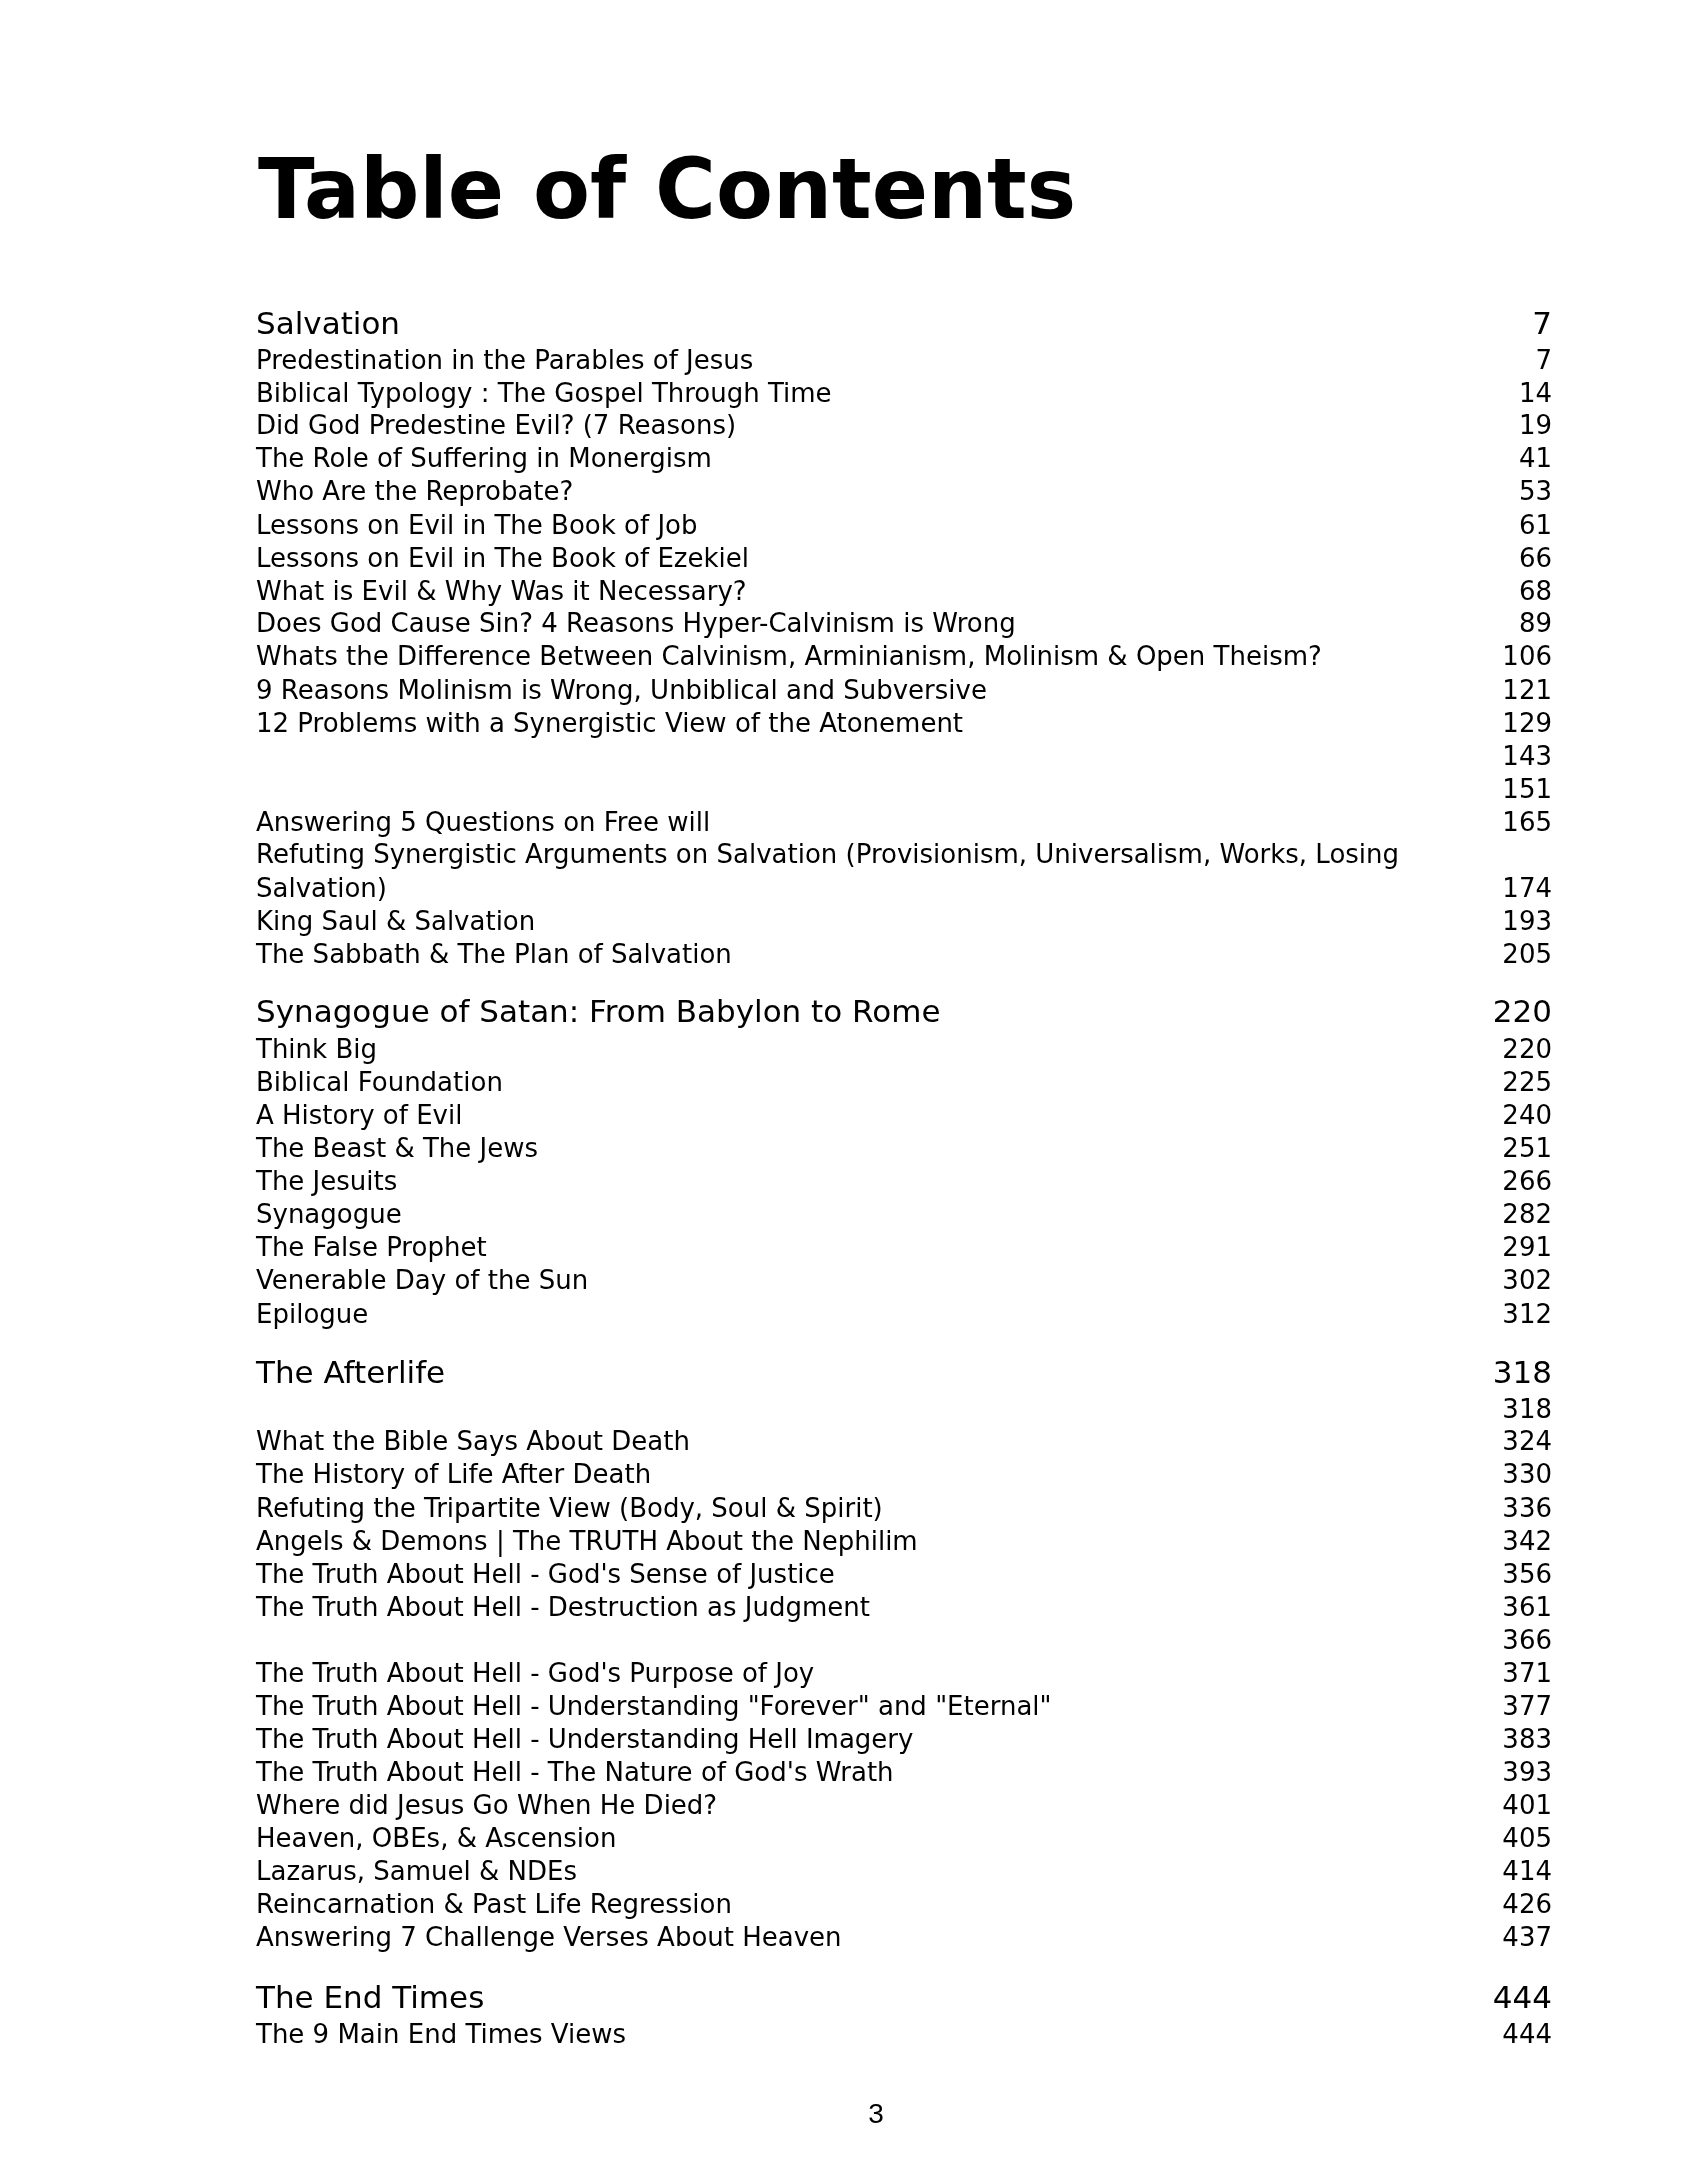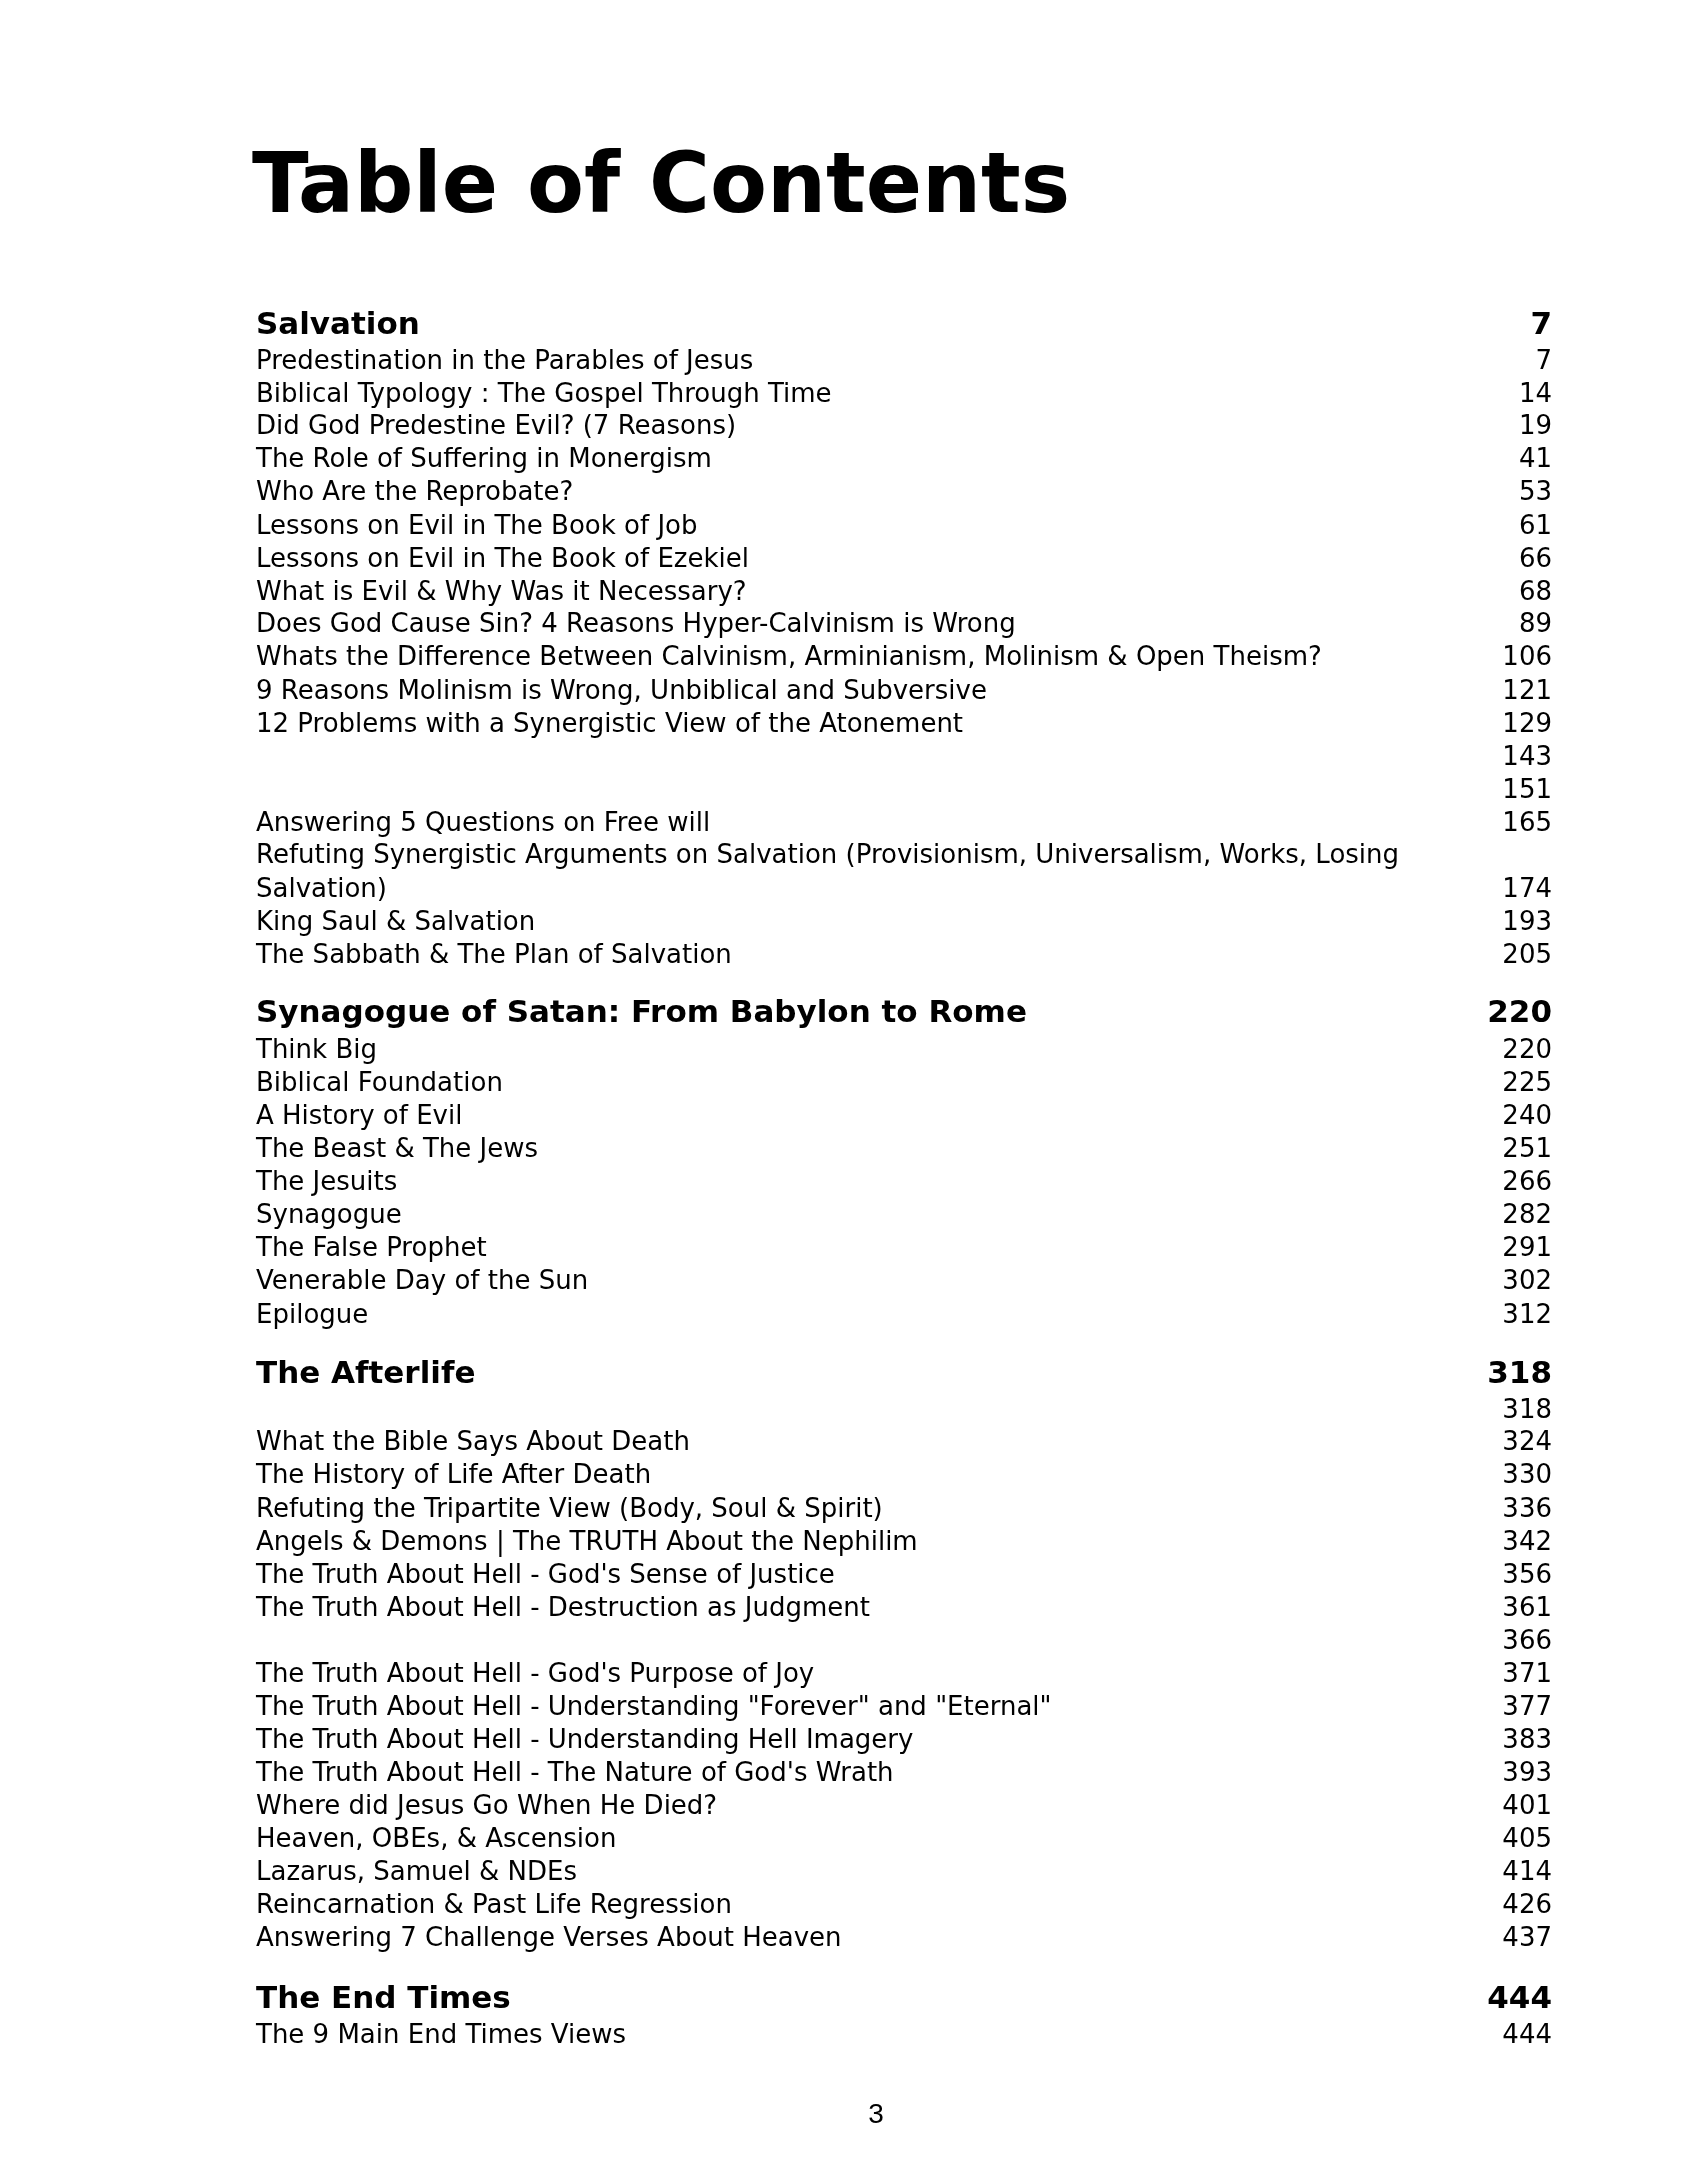--- a/index.html
+++ b/index.html
@@ -1,30 +1,30 @@
 <!DOCTYPE html>
 <html style="font-size:14px"><head>
 <meta charset="utf-8">
 <style>
   html, body { margin:0; padding:0; background:#ffffff; }
   body { width:1683px; height:2177px; position:relative; overflow:hidden; color:#000; }
   .title {
     position:absolute; left:246px; top:130px;
     font-family:"DejaVu Sans", sans-serif; font-weight:bold;
-    font-size:83px; line-height:95px; margin:6px; white-space:nowrap;
+    font-size:83px; line-height:95px; margin:12px; white-space:nowrap;
   }
   .toc { position:absolute; left:256px; width:1296px; top:0; }
   .line {
     position:absolute; left:0; right:0; height:33px;
     font-family:"DejaVu Sans", sans-serif; font-size:26px; line-height:33px;
     white-space:nowrap;
   }
   .line .t { position:absolute; left:0; bottom:7px; line-height:1; }
   .line .p { position:absolute; right:0; bottom:7px; line-height:1; }
-  .head { font-weight:bold; font-size:31px; }
+  .head { font-weight:normal; font-size:31px; }
   .page-num {
     position:absolute; top:2100px; left:0; width:1683px; text-align:center;
     font-family:"Liberation Sans", sans-serif; font-size:28px; line-height:1;
     padding-left:69px; box-sizing:border-box;
   }
 </style>
 </head>
 <body>
 
 <h1 class="title">Table of Contents</h1>

